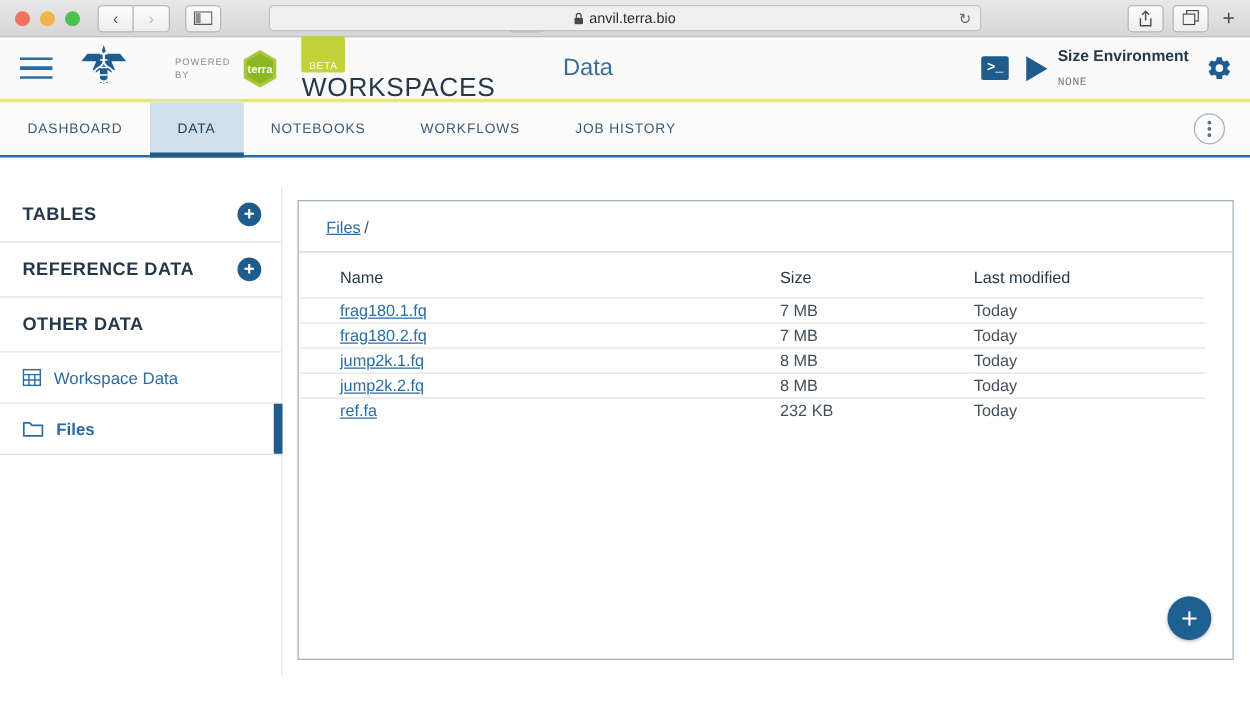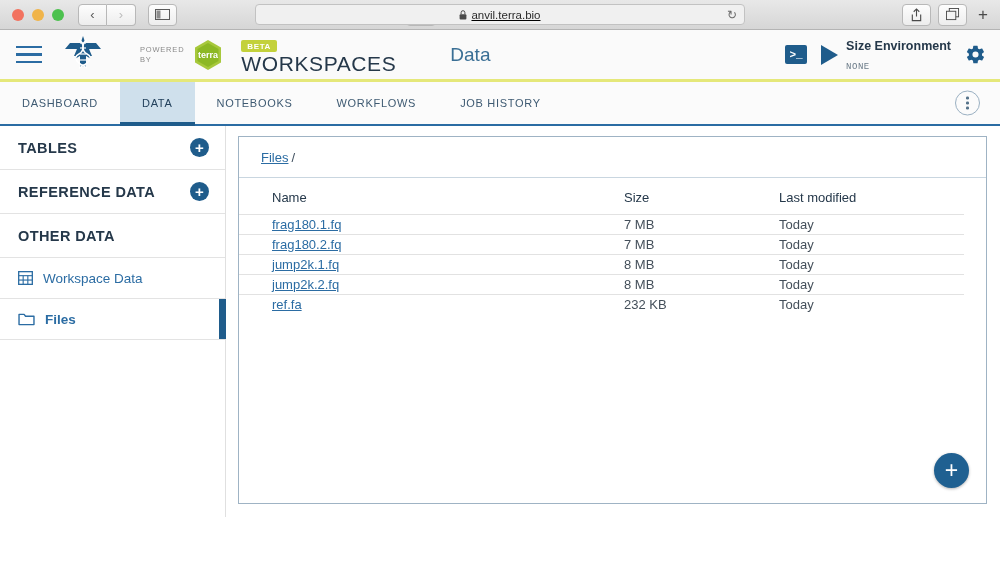--- a/index.html
+++ b/index.html
@@ -37,22 +37,21 @@
   }
   .nav-group { display: flex; }
   .nav-group .chrome-btn:first-child { border-radius: 4px 0 0 4px; }
   .nav-group .chrome-btn:last-child { border-radius: 0 4px 4px 0; border-left: none; }
   .chrome-btn.disabled { color: #bdbdbd; }
   .sidebar-toggle { margin-left: 12px; }
 
   .url-wrap {
     position: absolute;
     left: 50%; transform: translateX(-50%);
-    width: 490px;
-    text-decoration: underline;
+    width: 570px;
   }
   .url-bar {
     height: 21px;
     background: #f0f0f0;
     border: 1px solid #c2c2c2;
     border-radius: 4px;
     display: flex; align-items: center; justify-content: center;
     position: relative;
     font-size: 11.5px;
     color: #2b2b2b;
@@ -83,22 +82,22 @@
   .hamburger { display: flex; flex-direction: column; gap: 5px; cursor: pointer; margin-right: 18px; }
   .hamburger span { display: block; width: 26px; height: 2.5px; background: #2b6ca3; }
 
   .brand { display: flex; align-items: center; gap: 9px; }
   .powered { font-size: 7.5px; letter-spacing: 0.8px; color: #8a8a8a; line-height: 1.25; text-align: left; margin-left: 25px; }
 
   .title-block { margin-left: 18px; position: relative; }
   .beta-badge {
     display: inline-block;
     background: #c3d13b; color: #ffffff;
-    font-size: 8px; font-weight: bold; letter-spacing: 0.6px;
-    padding: 2px 6px 1px;
+    font-size: 8px; font-weight: normal; letter-spacing: 0.6px;
+    padding: 19px 6px 1px;
     border-radius: 2px;
     margin-bottom: 1px;
   }
   .app-title {
     font-size: 21px; color: #25384a; letter-spacing: 0.6px; line-height: 1;
   }
 
   .breadcrumb-block { margin-left: 54px; }
   .crumb-line { font-size: 12.5px; color: #4f8fc0; }
   .crumb-line .sep { color: #4f8fc0; padding: 0 2px; }
@@ -150,21 +149,21 @@
   }
   .kebab {
     position: absolute; right: 20px; top: 50%; transform: translateY(-50%);
     width: 25px; height: 25px; border: 1.3px solid #9ab0c2; border-radius: 50%;
     display: flex; flex-direction: column; align-items: center; justify-content: center; gap: 2.5px;
     cursor: pointer;
   }
   .kebab i { width: 2.6px; height: 2.6px; border-radius: 50%; background: #5a7align; background: #5b7near; background: #56738a; display: block; }
 
   
-  .page-body { display: flex; height: 391px; background: #ffffff; }
+  .page-body { display: flex; height: 391px; background: #ffffff; margin-top: 24px; }
 
   .sidebar { width: 226px; background: #ffffff; border-right: 1px solid #e0e0e0; }
   .side-section {
     height: 44px;
     display: flex; align-items: center; justify-content: space-between;
     padding: 0 16px 0 18px;
     border-bottom: 1px solid #e3e3e3;
     font-size: 14.5px; font-weight: bold; letter-spacing: 0.4px; color: #25384a;
   }
   .plus-circle {

